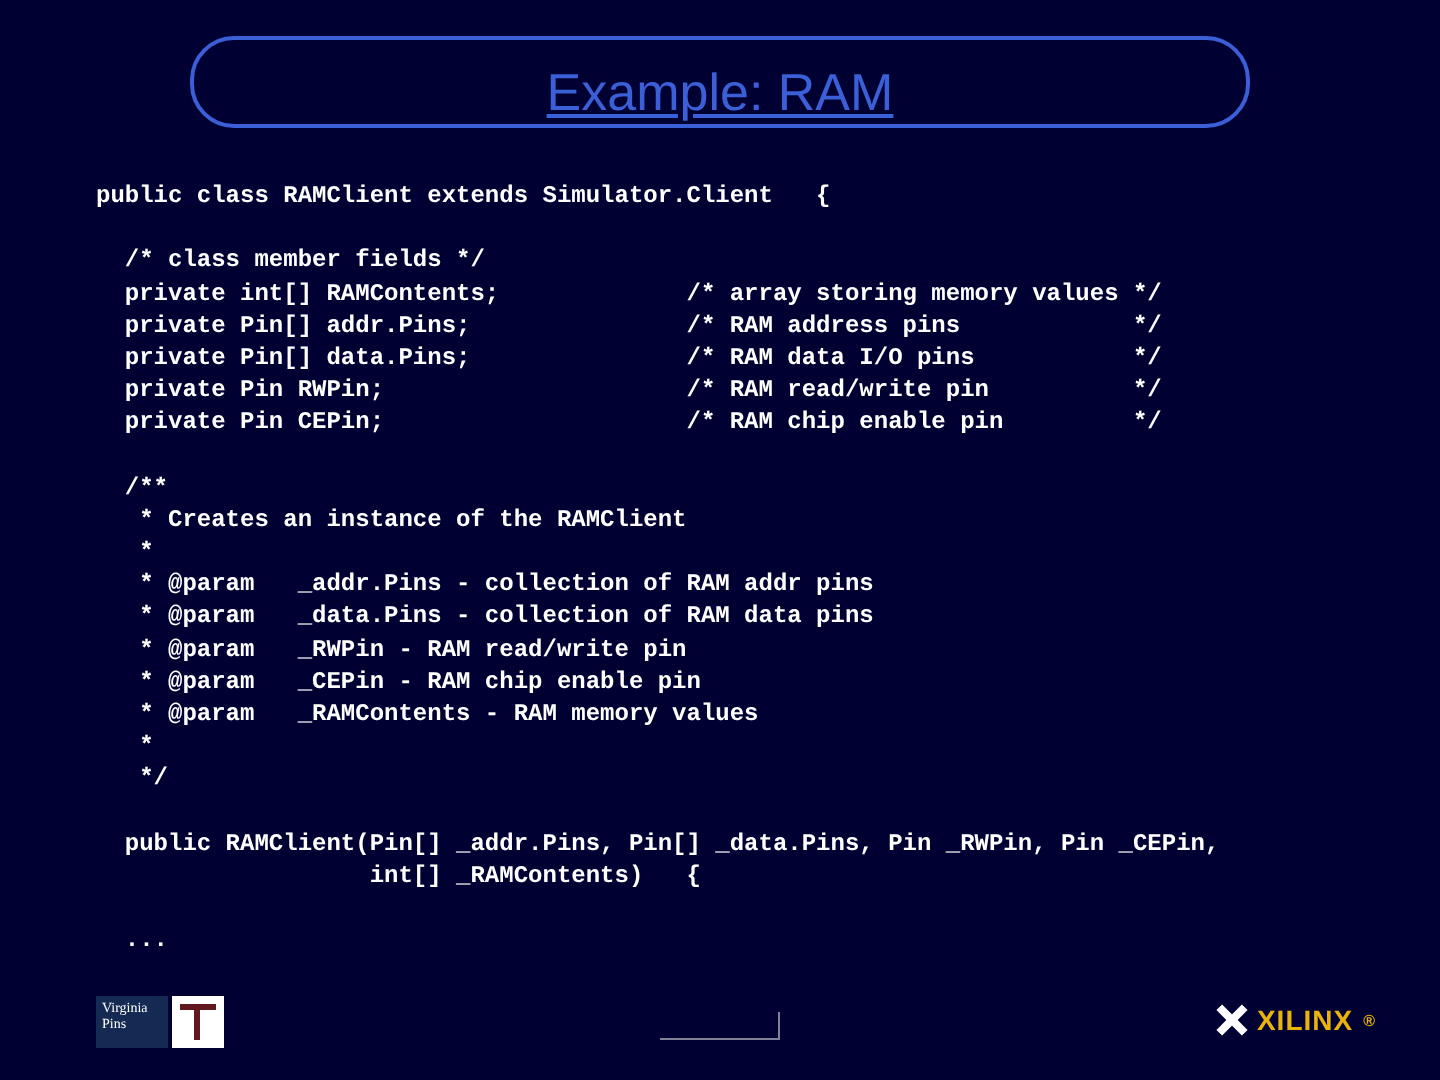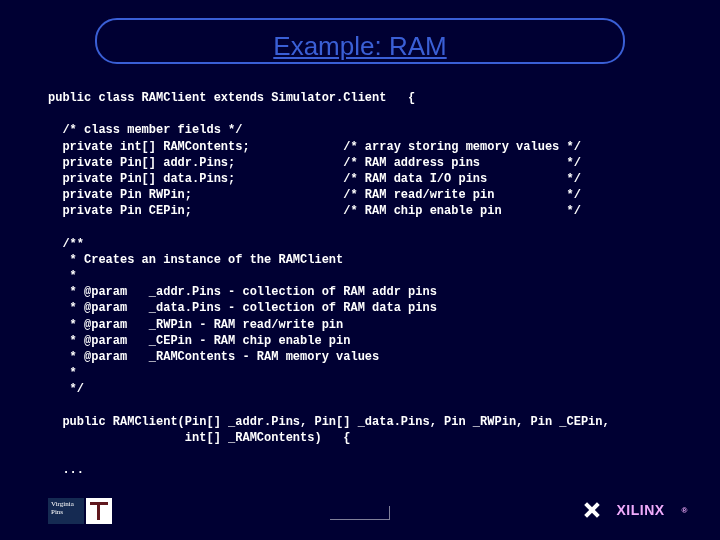--- a/index.html
+++ b/index.html
@@ -86,28 +86,28 @@
     transform: translateX(-50%);
     width: 60px;
     height: 14px;
     border-bottom: 1px solid rgba(255,255,255,0.5);
     border-right: 1px solid rgba(255,255,255,0.5);
   }
   .logo-right {
     position: absolute;
     right: 32px;
     bottom: 10px;
-    color: #f0abfc;
+    color: #eab308;
     font-family: Arial, sans-serif;
     font-size: 14px;
     font-weight: bold;
     letter-spacing: 0.5px;
     display: flex;
     align-items: center;
-    gap: 16px;
+    gap: 4px;
   }
   .xilinx-x {
     width: 16px;
     height: 16px;
     position: relative;
   }
   .xilinx-x::before,
   .xilinx-x::after {
     content: "";
     position: absolute;

